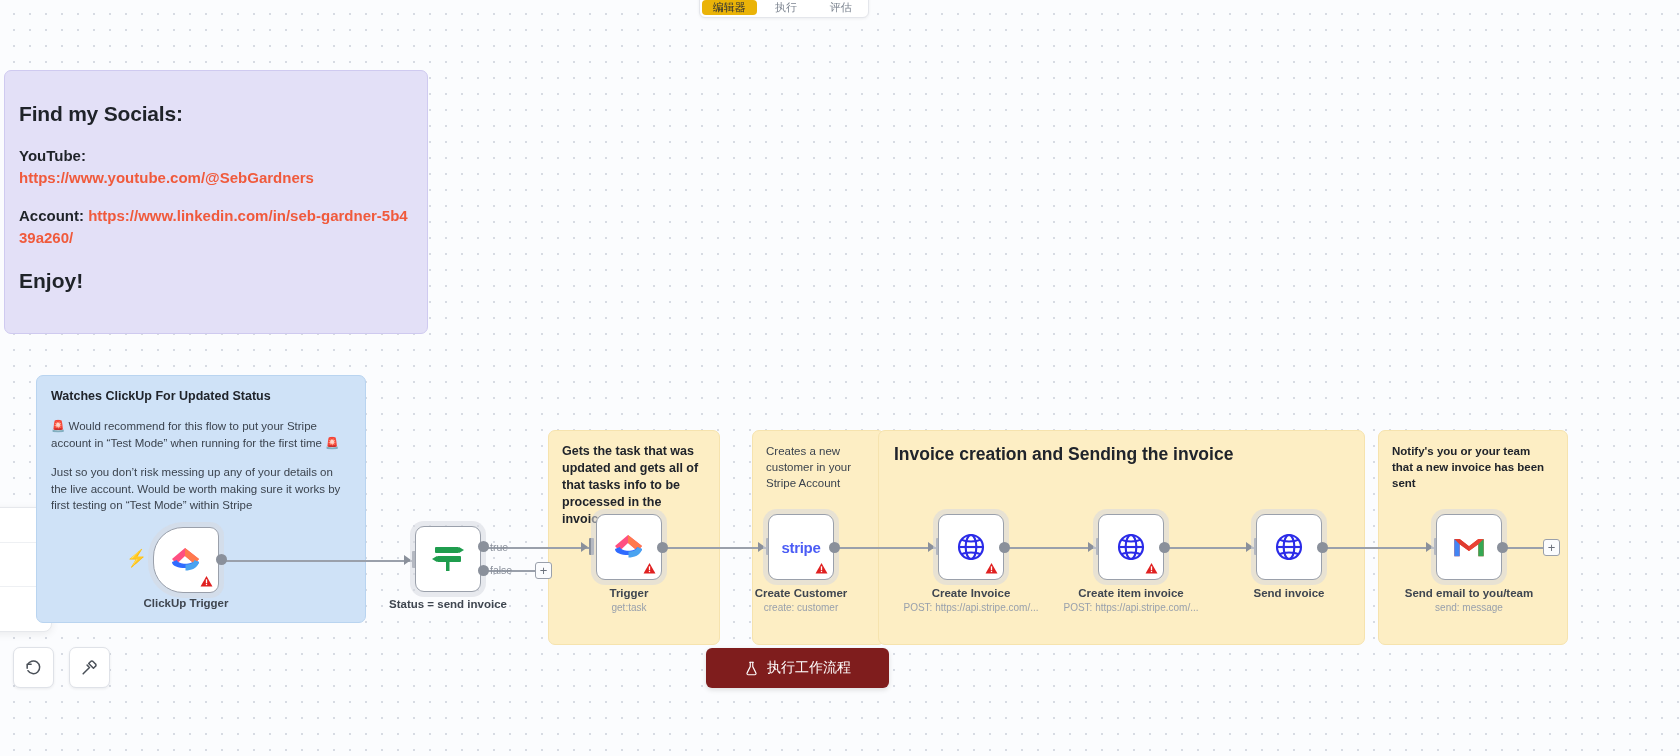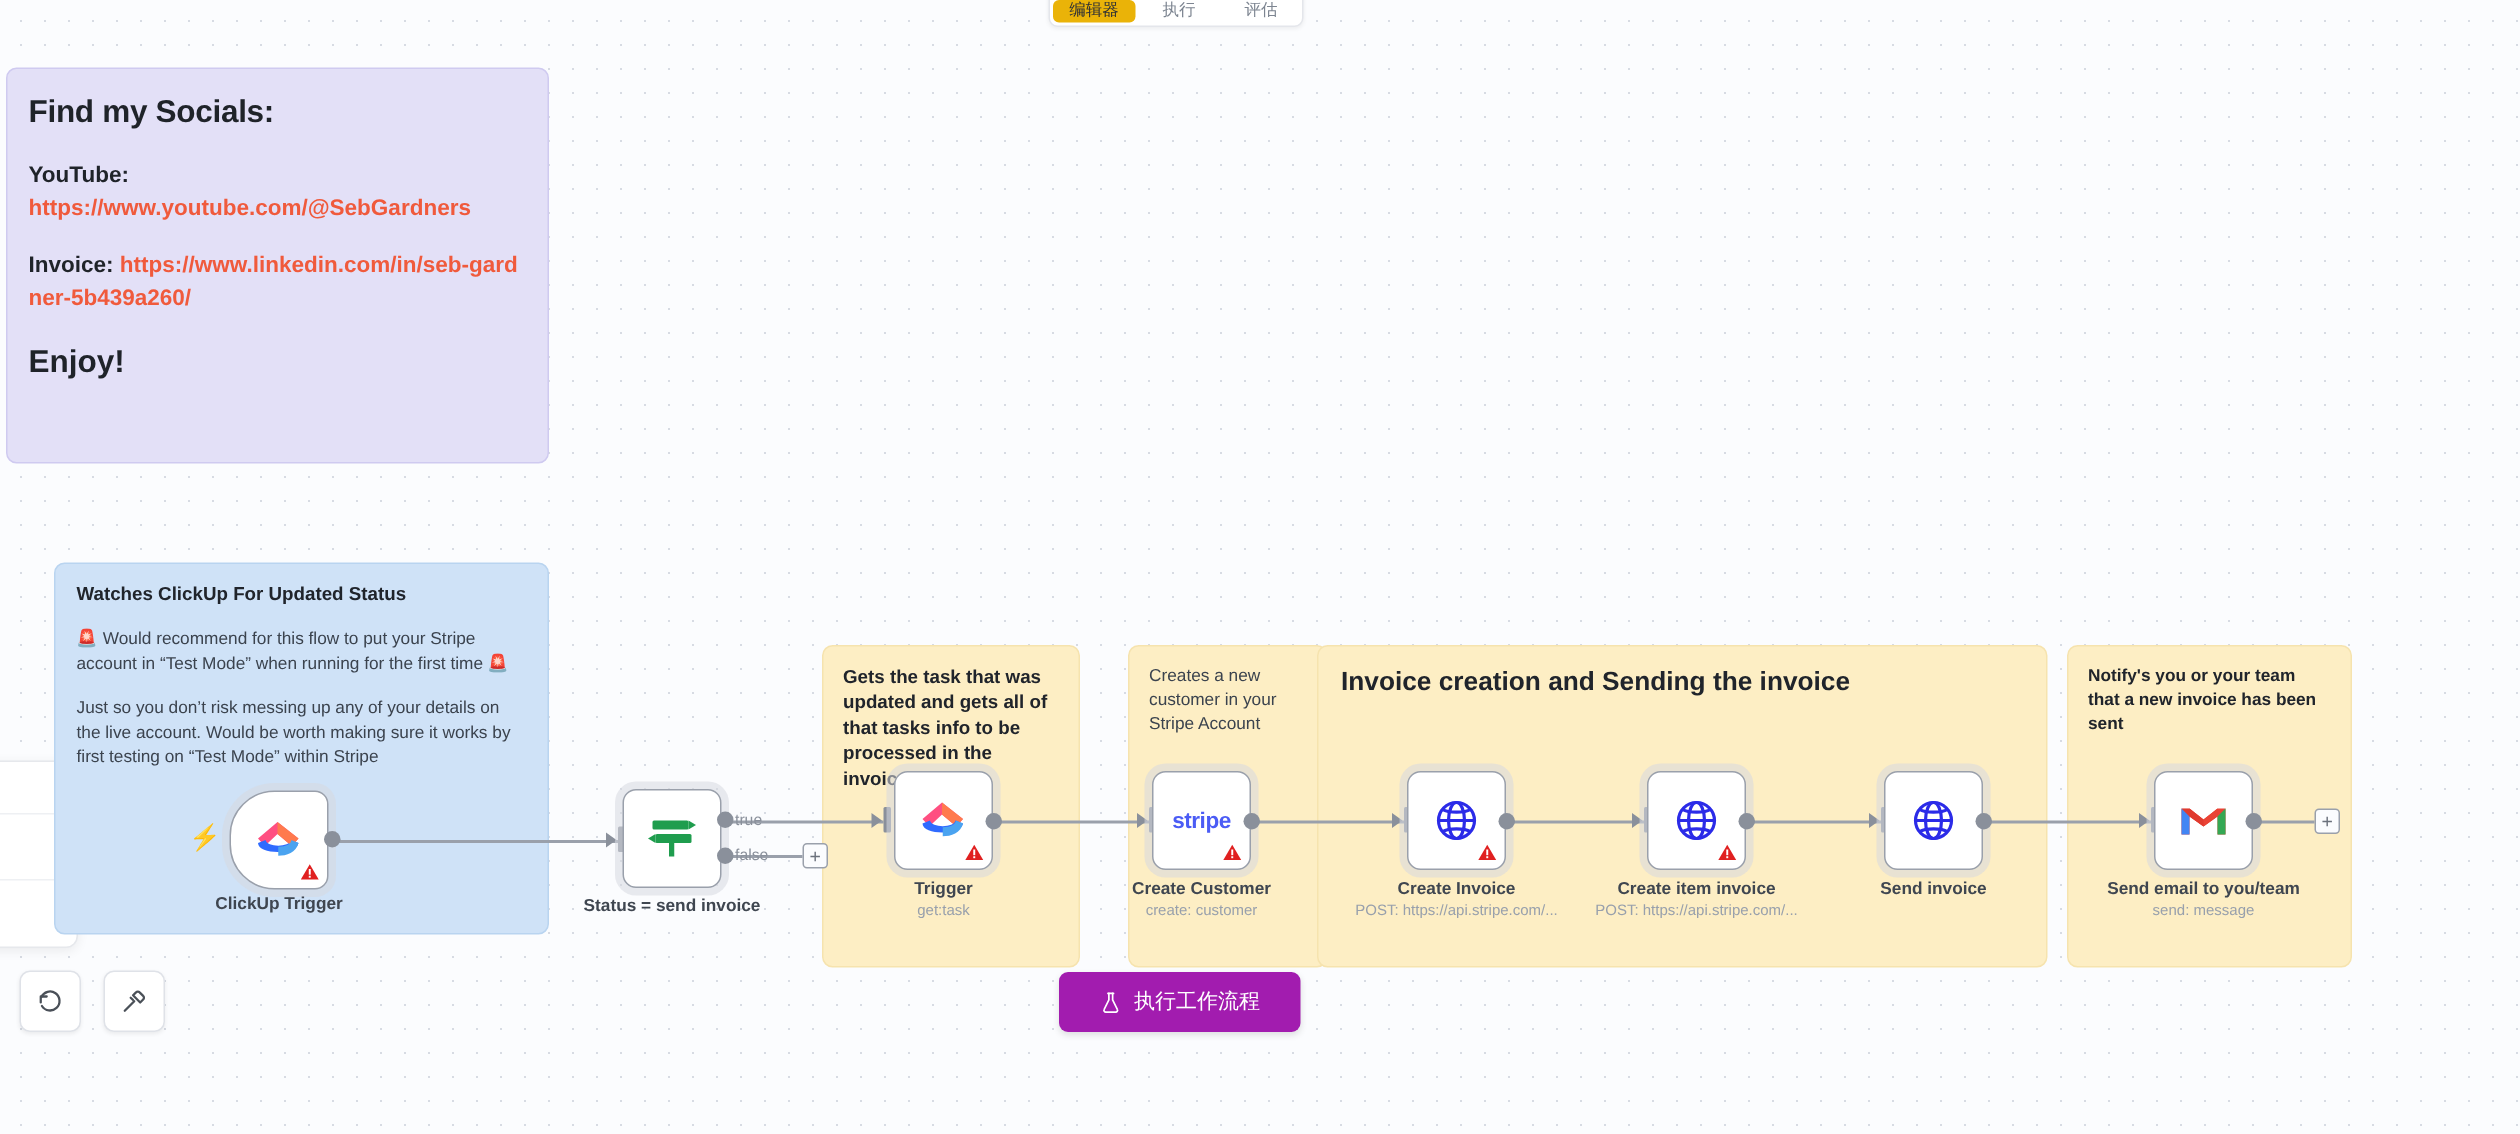--- a/index.html
+++ b/index.html
@@ -38,21 +38,21 @@
   .sticky.purple {
     background:#e3e0f7; border:1px solid #cfcaf0;
   }
   .sticky.blue {
     background:#cfe2f7; border:1px solid #b9d4f0;
   }
   .sticky.yellow {
     background:#fdeec4; border:1px solid #f6e3ae;
   }
 
-  #note-socials { left:4px; top:45px; width:362px; height:264px; padding:17px 14px; }
+  #note-socials { left:4px; top:70px; width:424px; height:264px; padding:31px 14px; }
   #note-socials h1 { font-size:21px; font-weight:bold; color:#1f2329; margin-bottom:19px; letter-spacing:-.2px;}
   #note-socials .ln { font-size:15px; color:#1f2329; line-height:22px; margin-bottom:16px; font-weight:600;}
   #note-socials .lnk { color:#f05a3c; font-weight:600; word-break:break-all;text-align:center;}
   #note-socials h2 { font-size:21px; font-weight:bold; color:#1f2329; margin-top:20px;}
 
   #note-clickup { left:36px; top:375px; width:330px; height:248px; padding:13px 14px; }
   #note-clickup .ttl { font-size:12.5px; font-weight:bold; color:#20242b; margin-bottom:15px;}
   #note-clickup p { font-size:11.5px; color:#3b434e; line-height:16.5px; margin-bottom:13px;}
 
   #note-gets   { left:548px; top:430px; width:172px; height:215px; padding:12px 13px;}
@@ -107,22 +107,22 @@
 
   
   .ctrlbtn {
     position:absolute; width:41px; height:41px; background:#fff;
     border:1px solid #dfe2e8; border-radius:7px;
     display:flex; align-items:center; justify-content:center;
     box-shadow:0 1px 3px rgba(0,0,0,.07);
   }
   
   #exec {
-    position:absolute; left:706px; top:648px; width:161px; height:40px;
-    background:#a21caf; border-radius:6px; color:#fff;
+    position:absolute; left:706px; top:648px; width:183px; height:40px;
+    background:#7f1d1d; border-radius:6px; color:#fff;
     display:flex; align-items:center; justify-content:center; gap:8px;
     font-size:14px; box-shadow:0 2px 5px rgba(0,0,0,.12);
     cursor:pointer;
   }
   
   #ghostpanel {
     position:absolute; left:-52px; top:507px; width:104px; height:125px;
     background:#fff; border:1px solid #e6e8ec; border-radius:8px;
     box-shadow:0 2px 8px rgba(0,0,0,.07);
   }
@@ -145,21 +145,21 @@
   <div class="gl" style="top:78px;"></div>
 </div>
 
 <div class="sticky purple" id="note-socials">
   <h1>Find my Socials:</h1>
   <div class="ln">
     <span>YouTube:</span><br>
     <span class="lnk">https://www.youtube.com/@SebGardners</span>
   </div>
   <div class="ln">
-    <span>Invoice: </span><span class="lnk">https://www.linkedin.com/in/seb-gardner-5b439a260/</span>
+    <span>Account: </span><span class="lnk">https://www.linkedin.com/in/seb-gardner-5b439a260/</span>
   </div>
   <h2>Enjoy!</h2>
 </div>
 
 <div class="sticky blue" id="note-clickup">
   <div class="ttl">Watches ClickUp For Updated Status</div>
   <p>🚨 Would recommend for this flow to put your Stripe account in “Test Mode” when running for the first time 🚨</p>
   <p>Just so you don’t risk messing up any of your details on the live account. Would be worth making sure it works by first testing on “Test Mode” within Stripe</p>
 </div>
 

